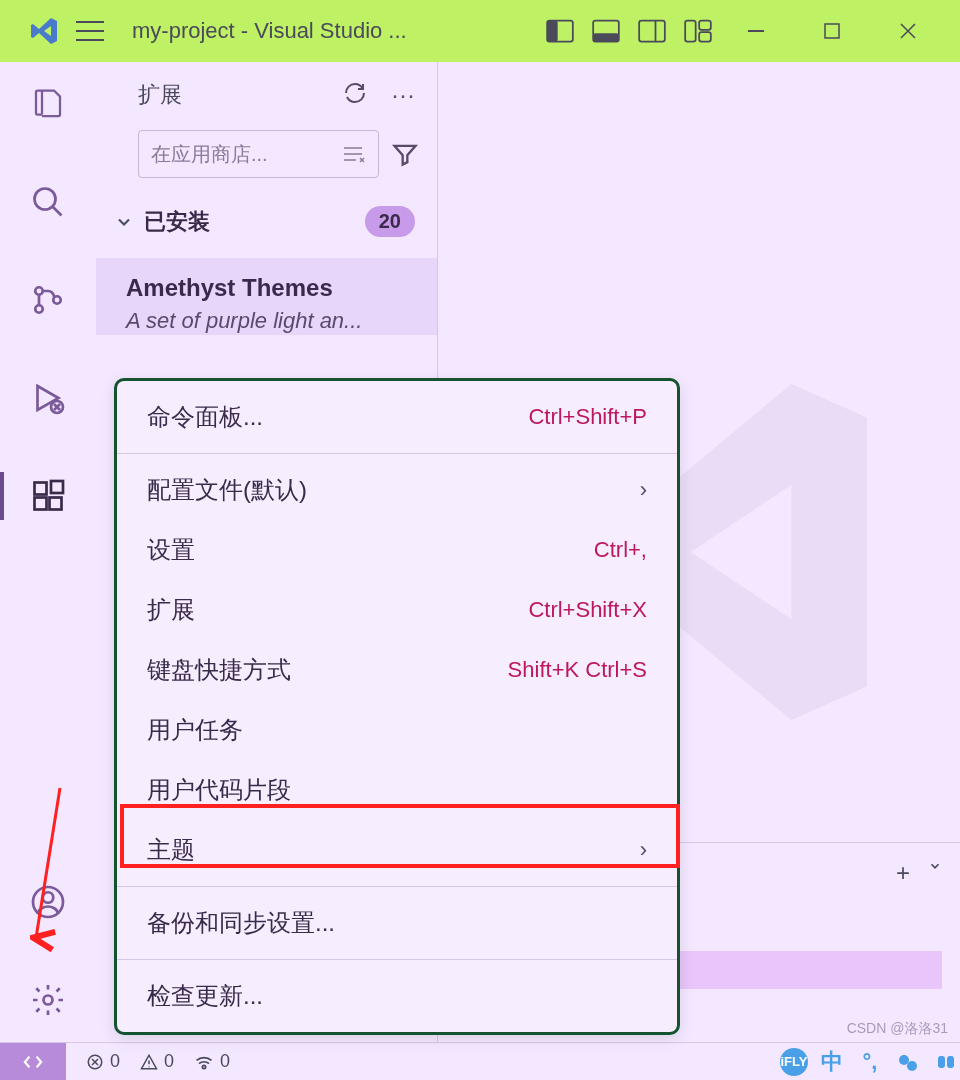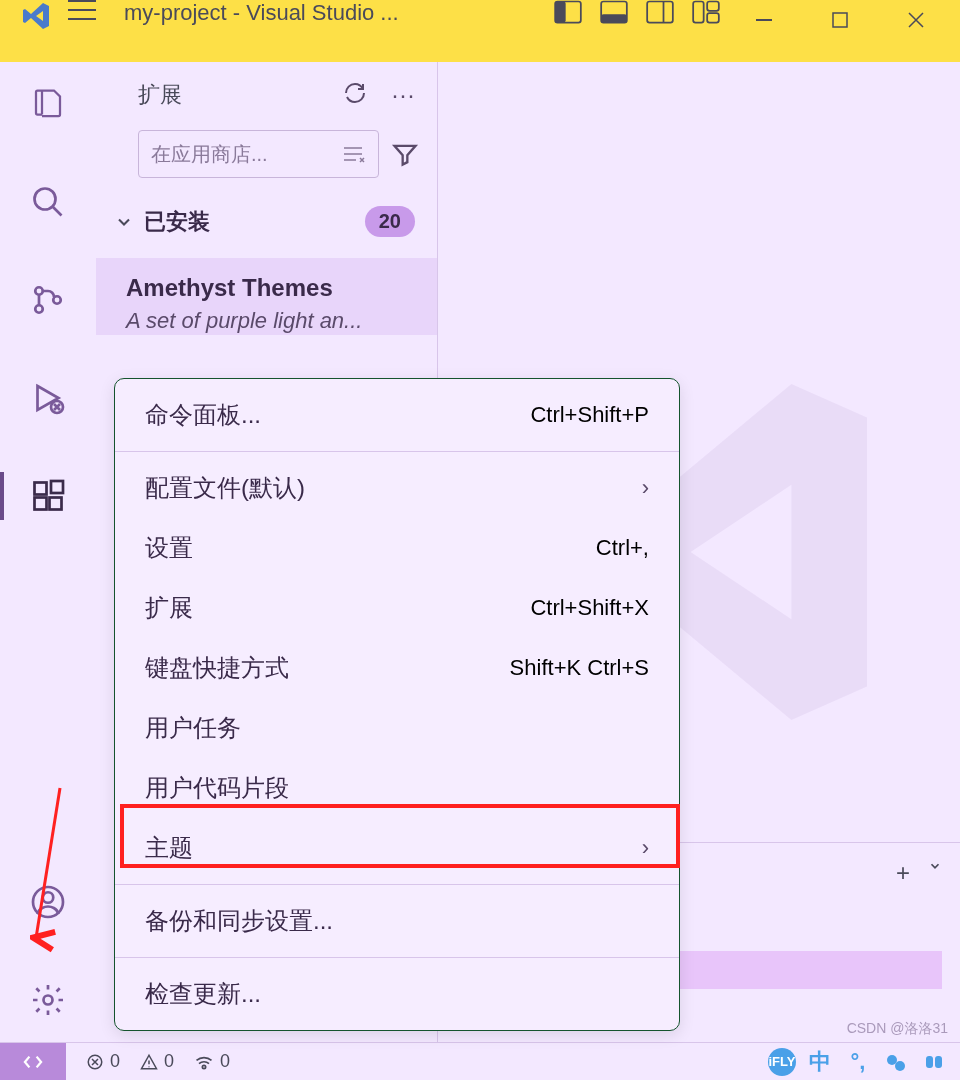--- a/index.html
+++ b/index.html
@@ -1,18 +1,18 @@
 <!DOCTYPE html>
 <html><head>
 <meta charset="utf-8">
 <style>
 * { margin: 0; padding: 0; box-sizing: border-box; font-family: -apple-system, "Segoe UI", sans-serif; }
 body { width: 960px; height: 1080px; background: #f3e8ff; overflow: hidden; position: relative; }
 
-.titlebar { height: 62px; display: flex; align-items: flex-start; padding: 0 4px; background: #fde047; }
+.titlebar { height: 62px; display: flex; align-items: center; padding: 0 12px; background: #bef264; }
 .app-icon { width: 32px; height: 32px; margin: 0 16px; }
 .menu-icon { width: 28px; height: 20px; margin-right: 28px; display: flex; flex-direction: column; justify-content: space-between; cursor: pointer; }
 .menu-icon span { height: 2px; background: #4a4a5a; }
 .title-text { flex: 1; font-size: 22px; color: #4a4a5a; }
 .layout-icons { display: flex; gap: 18px; margin-right: 24px; }
 .layout-btn { width: 28px; height: 24px; cursor: pointer; }
 .win-controls { display: flex; gap: 36px; margin-right: 20px; }
 .win-btn { width: 40px; height: 40px; display: flex; align-items: center; justify-content: center; cursor: pointer; font-size: 20px; color: #4a4a5a; }
 
 .main { display: flex; height: calc(100% - 62px - 38px); }
@@ -39,45 +39,45 @@
 .section-title { flex: 1; font-size: 22px; font-weight: bold; color: #3a2a4a; }
 .badge { background: #c89aea; color: #3a2a4a; border-radius: 16px; padding: 4px 14px; font-size: 20px; font-weight: bold; }
 
 .ext-item { background: #e8d5fa; padding: 16px 22px 1px 30px; cursor: pointer; }
 .ext-name { font-size: 24px; font-weight: bold; color: #3a2a4a; margin-bottom: 6px; }
 .ext-desc { font-size: 22px; color: #5a4a6a; font-style: italic; }
 
 .editor { flex: 1; background: #f3e8ff; position: relative; }
 .editor-bg { position: absolute; inset: 0; display: flex; align-items: center; justify-content: center; opacity: 0.15; }
 
-.context-menu { position: absolute; left: 114px; top: 378px; width: 566px; background: #f6edff; border: 1px solid #14532d; border-radius: 10px; box-shadow: 0 4px 16px rgba(0,0,0,0.1); z-index: 100; padding: 6px 0; }
+.context-menu { position: absolute; left: 114px; top: 378px; width: 566px; background: #f6edff; border: 3px solid #14532d; border-radius: 10px; box-shadow: 0 4px 16px rgba(0,0,0,0.1); z-index: 100; padding: 6px 0; }
 .menu-item { display: flex; align-items: center; padding: 14px 30px; cursor: pointer; font-size: 24px; color: #3a2a4a; }
 .menu-label { flex: 1; }
-.menu-shortcut { color: #000000; font-size: 22px; }
+.menu-shortcut { color: #be185d; font-size: 22px; }
 .menu-arrow { color: #5a4a6a; font-size: 22px; }
 .menu-sep { height: 1px; background: #d8c5ea; margin: 6px 0; }
 .menu-highlight { position: absolute; left: 120px; top: 804px; width: 560px; height: 64px; border: 4px solid #ff2020; z-index: 101; pointer-events: none; }
 
 .red-arrow { position: absolute; left: 18px; top: 778px; z-index: 102; pointer-events: none; }
 
 .terminal-area { position: absolute; right: 0; bottom: 0; width: 520px; height: 200px; background: #f3e8ff; border-top: 1px solid #d8c5ea; }
 .terminal-tabs { display: flex; align-items: center; padding: 10px 18px; gap: 24px; }
 .term-tab { font-size: 22px; color: #4a4a5a; padding: 4px 2px; cursor: pointer; }
 .term-tab.active { border-bottom: 2px solid #6a4a8a; }
 .term-actions { display: flex; gap: 18px; margin-left: auto; font-size: 24px; color: #4a4a5a; }
 .term-action { cursor: pointer; }
 .term-body { padding: 10px 18px; }
 .term-item { display: flex; align-items: center; gap: 10px; padding: 6px 4px; font-size: 22px; color: #3a2a4a; }
 .term-item.active { background: #e8c5fa; }
 .term-path { position: absolute; left: -20px; bottom: 74px; font-family: monospace; font-size: 22px; color: #4a4a5a; }
 
 .statusbar { height: 38px; background: #f3e8ff; border-top: 1px solid #d8c5ea; display: flex; align-items: center; padding: 0 0 0 0; font-size: 18px; color: #4a4a5a; }
 .status-remote { width: 66px; height: 100%; background: #b88ada; display: flex; align-items: center; justify-content: center; color: #fff; cursor: pointer; }
 .status-item { display: flex; align-items: center; gap: 6px; margin-left: 20px; cursor: pointer; }
-.status-right { margin-left: auto; display: flex; gap: 10px; padding-right: 12px; align-items: center; }
+.status-right { margin-left: auto; display: flex; gap: 10px; align-items: center; }
 .ime-icon { width: 28px; height: 28px; border-radius: 50%; display: flex; align-items: center; justify-content: center; font-size: 13px; font-weight: bold; }
 .watermark { position: absolute; right: 12px; bottom: 42px; font-size: 14px; color: #aa9abb; }
 
 svg { display: block; }
 </style>
 </head>
 <body>
 
 <div class="titlebar">
   <div class="app-icon">

